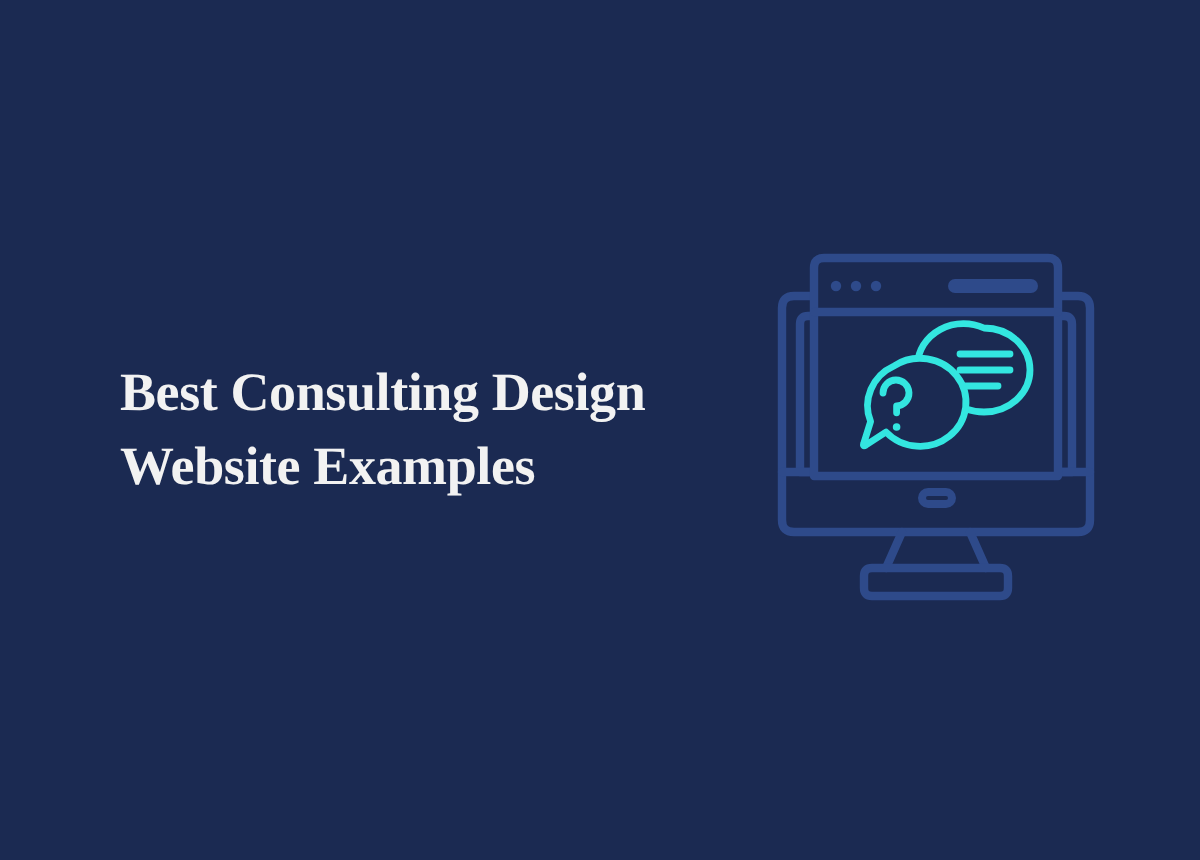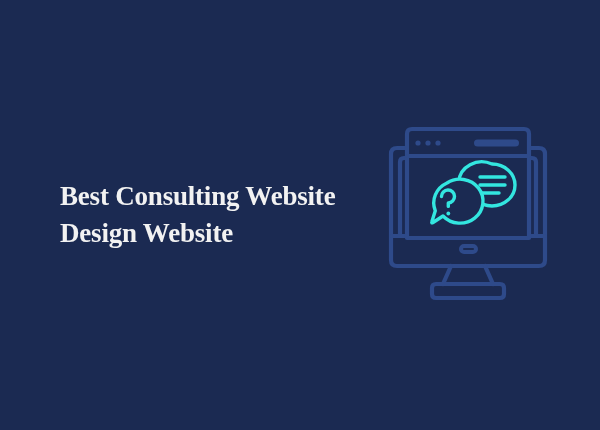--- a/index.html
+++ b/index.html
@@ -53,22 +53,22 @@
     width: 180px;
     height: 190px;
   }
 </style>
 </head>
 <body>
 
 <div class="banner">
 
   <h1 class="headline">
-    <span class="line">Best Consulting Website</span>
-    <span class="line">Design Website</span>
+    <span class="line">Best Consulting Design</span>
+    <span class="line">Website Examples</span>
   </h1>
 
   <div class="illustration">
     <svg viewBox="0 0 180 190" xmlns="http://www.w3.org/2000/svg" aria-hidden="true">
 
       <g fill="none" stroke="#2e4a8a" stroke-width="4.2" stroke-linecap="round" stroke-linejoin="round">
 
         <path d="M13 36 q0 -6 6 -6 h142 q6 0 6 6 v106 q0 6 -6 6 h-142 q-6 0 -6 -6 z"></path>
 
         <path d="M22 44 q0 -4 4 -4 h128 q4 0 4 4 v74 h-136 z"></path>

